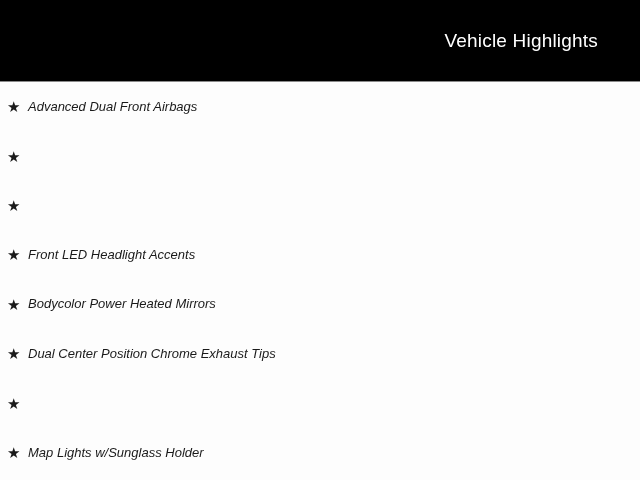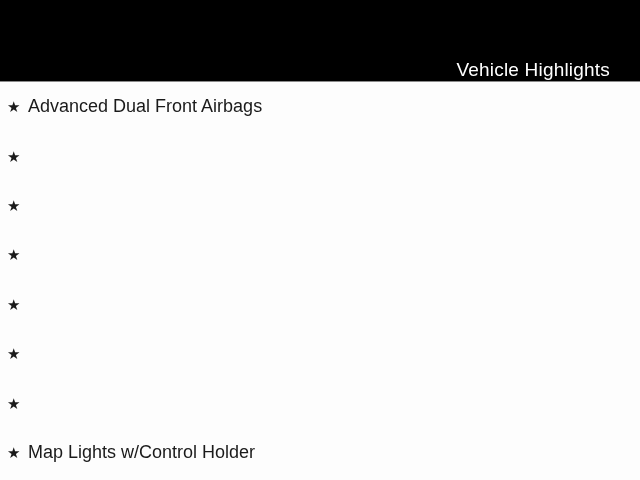--- a/index.html
+++ b/index.html
@@ -10,23 +10,23 @@
     background: var(--body-bg, #fdfdfd);
     font-family: "Liberation Sans", sans-serif;
   }
   .screen { width: 640px; height: 480px; }
   .topbar {
     height: 82px;
     box-sizing: border-box;
     background: var(--header-bg, #000000);
     border-bottom: 1px solid #8a8a8a;
     display: flex;
-    align-items: flex-end;
+    align-items: center;
     justify-content: flex-end;
-    padding-right: 30px;
+    padding-right: 42px;
   }
   .title {
     margin: 0;
     font-size: 19px;
     font-weight: 400;
     letter-spacing: 0.2px;
     color: var(--header-text, #ffffff);
   }
   .highlight-list {
     list-style: none;
@@ -40,23 +40,24 @@
     padding-left: 7px;
   }
   .star {
     display: inline-block;
     width: 21px;
     font-size: 15px;
     line-height: 1;
     color: var(--item-text, #1a1a1a);
   }
   .label {
-    font-size: 18px;
+    font-size: 13px;
     line-height: 1.2;
     color: var(--item-text, #1a1a1a);
+    font-style: italic;
   }
 </style>
 </head>
 <body>
 
 <div class="screen">
   <header class="topbar">
     <h1 class="title">Vehicle Highlights</h1>
   </header>
   <ul class="highlight-list" id="highlight-list">
@@ -68,32 +69,35 @@
   <li class="highlight-item">
     <span class="star">★</span>
   </li>
 
   <li class="highlight-item">
     <span class="star">★</span>
   </li>
 
   <li class="highlight-item">
     <span class="star">★</span>
+    <span class="label">Front LED Headlight Accents</span>
+  </li>
+
+  <li class="highlight-item">
+    <span class="star">★</span>
+    <span class="label">Bodycolor Power Heated Mirrors</span>
+  </li>
+
+  <li class="highlight-item">
+    <span class="star">★</span>
+    <span class="label">Dual Center Position Chrome Exhaust Tips</span>
   </li>
 
   <li class="highlight-item">
     <span class="star">★</span>
   </li>
 
   <li class="highlight-item">
     <span class="star">★</span>
-  </li>
-
-  <li class="highlight-item">
-    <span class="star">★</span>
-  </li>
-
-  <li class="highlight-item">
-    <span class="star">★</span>
-    <span class="label">Map Lights w/Control Holder</span>
+    <span class="label">Map Lights w/Sunglass Holder</span>
   </li>
 </ul>
 </div>
 
 </body></html>

